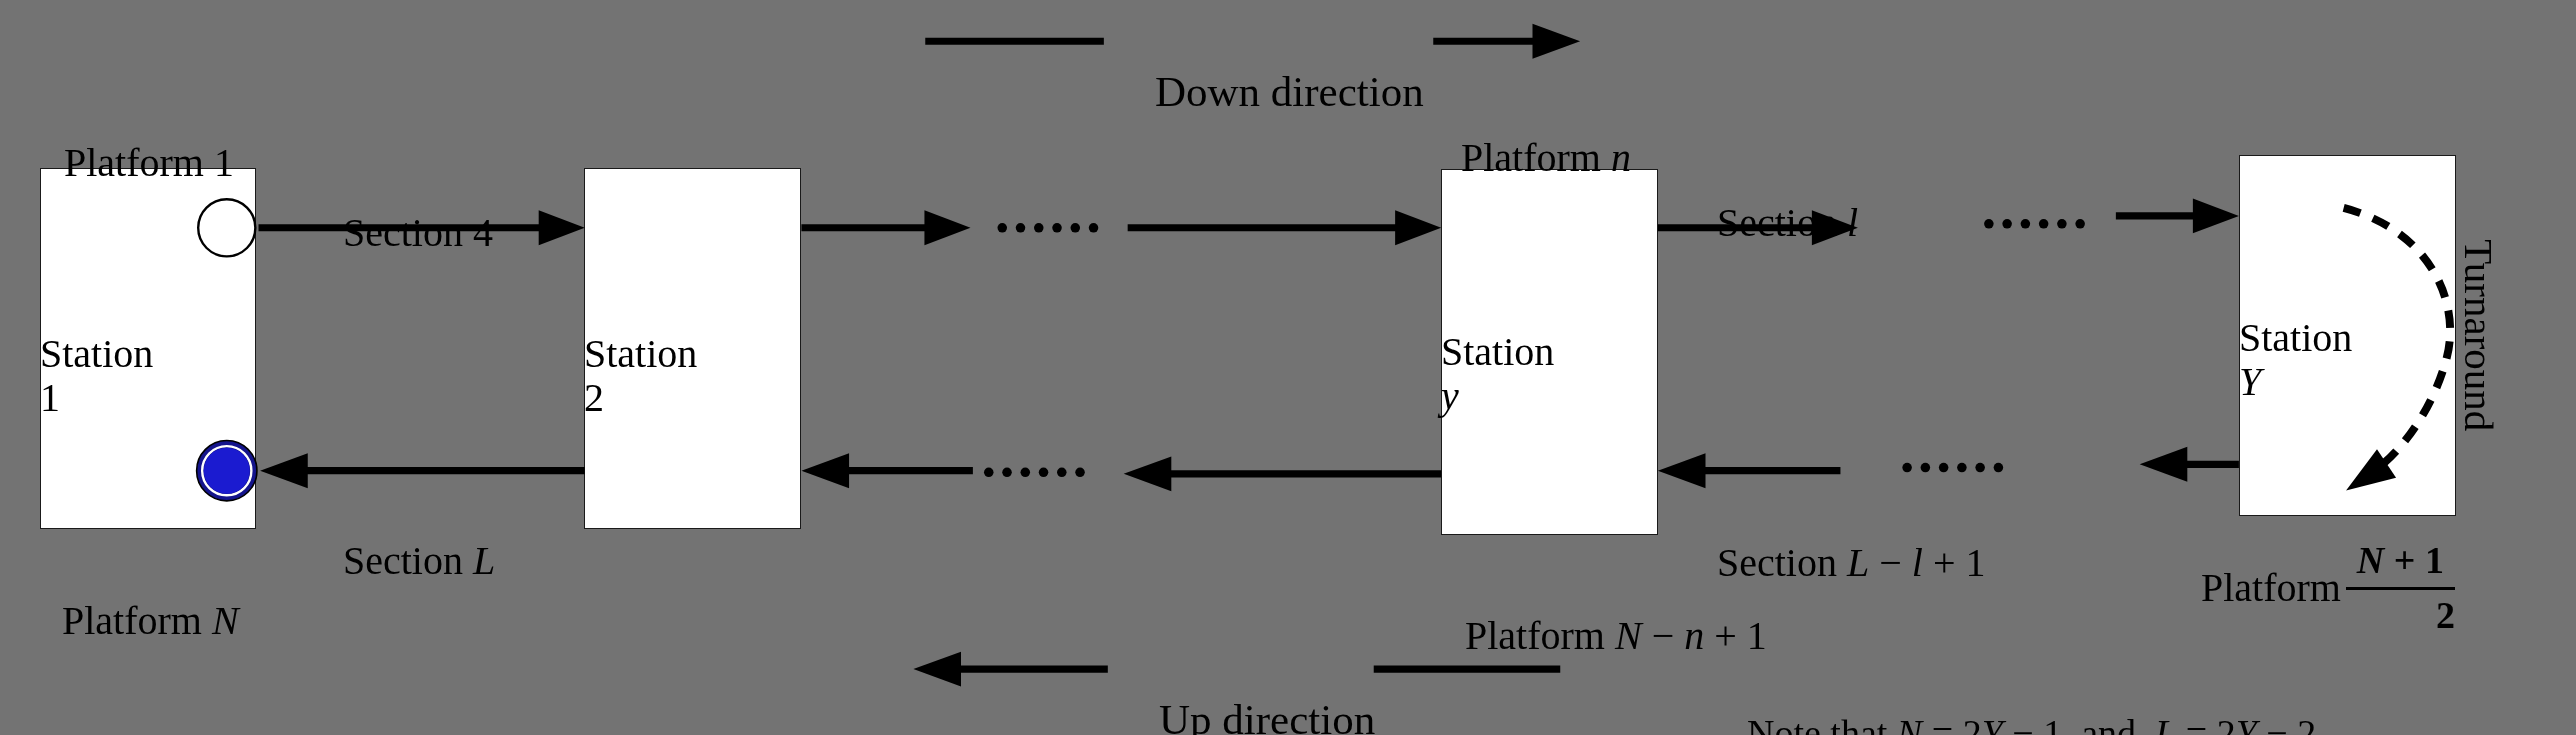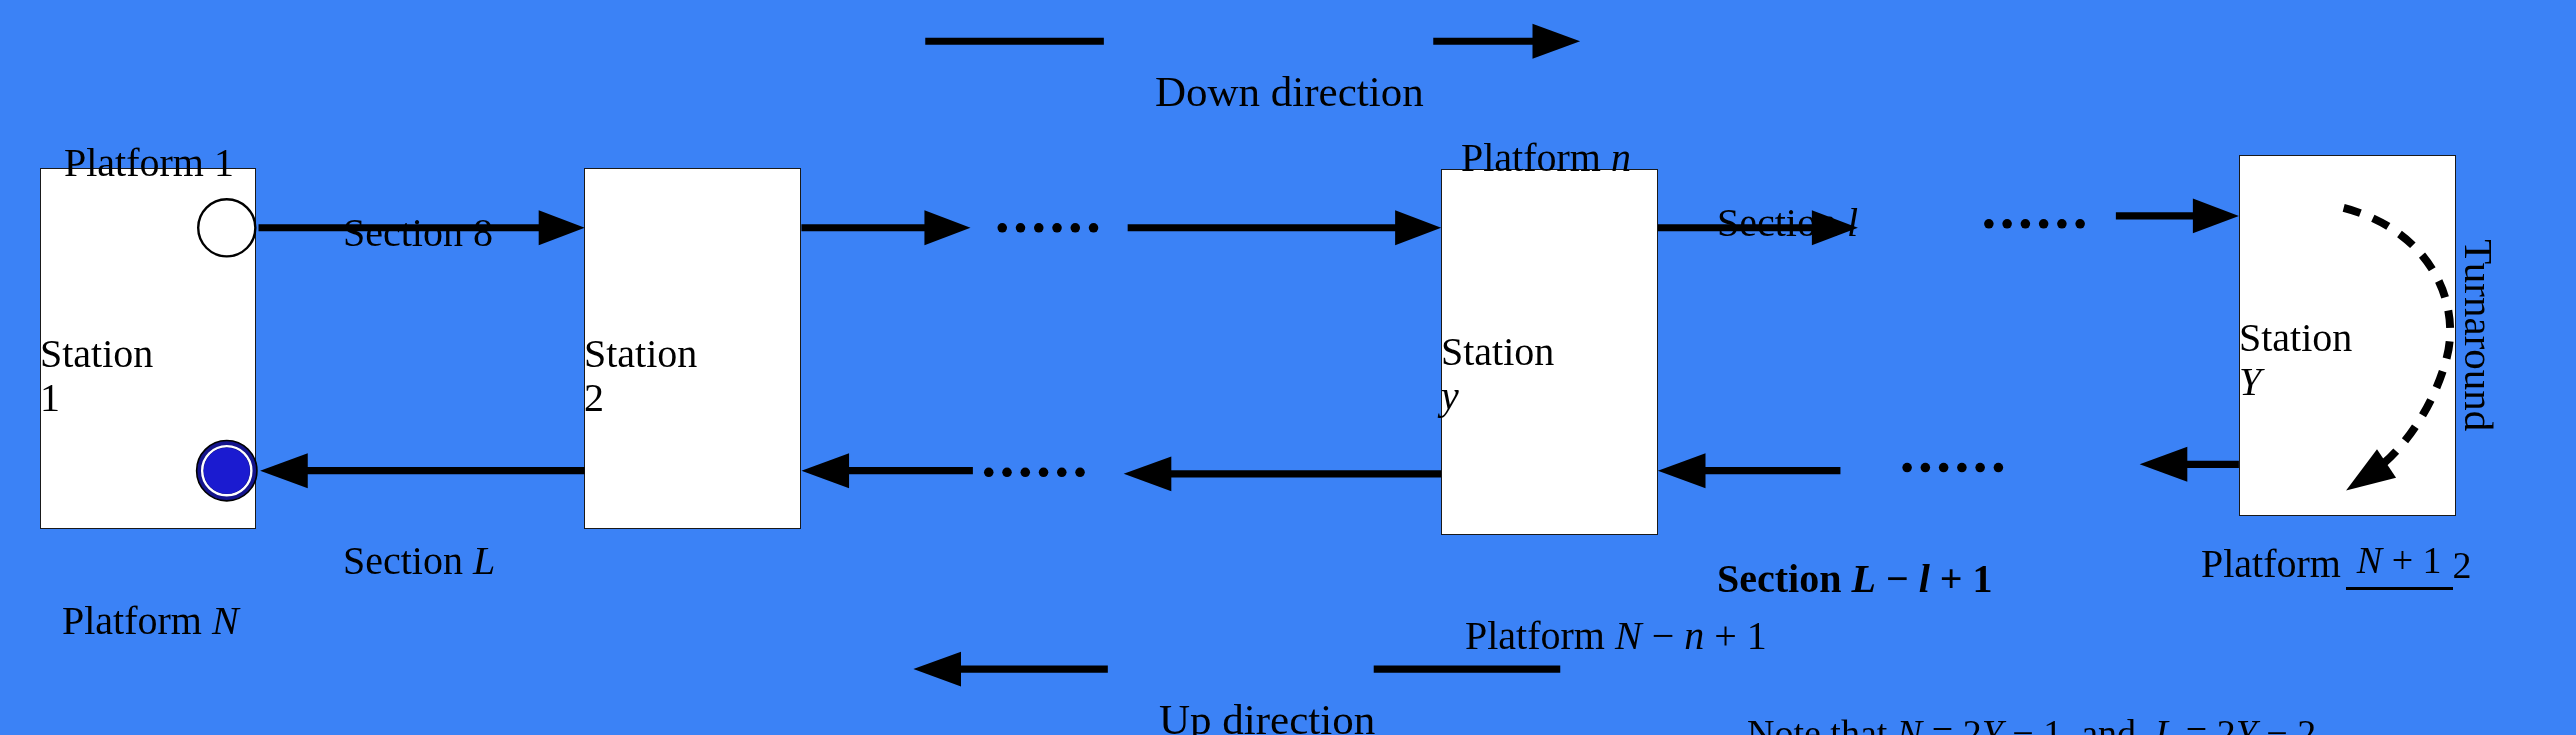--- a/index.html
+++ b/index.html
@@ -1,27 +1,27 @@
 <!DOCTYPE html>
 <html style="font-size:12.7px"><head>
 <meta charset="utf-8">
 <style>
   html,body{margin:0;padding:0;background:#fff;}
-  .fig{position:relative;width:2576px;height:735px;background:#3b82f6;
+  .fig{position:relative;width:2576px;height:735px;background:#737373;
        font-family:"Liberation Serif","DejaVu Serif",serif;color:#000;overflow:hidden;}
   .box{position:absolute;border:1.6px solid #1a1a1a;background:#fff;box-sizing:border-box;}
   .lbl{position:absolute;font-size:40px;line-height:1.05;white-space:pre;text-align:right;}
   .vi{font-style:italic;}
   .station-name{position:absolute;text-align:left;font-size:40px;line-height:1.1;}
   .banner{position:absolute;font-size:43px;white-space:pre;}
   .note{position:absolute;font-size:38px;white-space:pre;}
   .turn{position:absolute;font-size:41px;transform:rotate(90deg);transform-origin:top left;white-space:pre;}
   svg.layer{position:absolute;left:0;top:0;}
   .pfrac{position:absolute;display:flex;align-items:center;font-size:40px;}
-  .frac{display:inline-flex;flex-direction:row;align-items:center;margin-left:4.8px;font-size:38px;}
+  .frac{display:inline-flex;flex-direction:column;align-items:flex-end;margin-left:4.8px;font-size:38px;font-weight:bold;}
   .frac .num{padding:0 11px 4.8px 11px;border-bottom:3.2px solid #000;white-space:pre;}
   .frac .den{padding-top:3.2px;white-space:pre;}
 </style>
 </head>
 <body>
 
 <div class="fig">
 
   <div class="box" style="left:40px;top:168px;width:216px;height:361px;"></div>
   <div class="box" style="left:584px;top:168px;width:217px;height:361px;"></div>
@@ -137,30 +137,30 @@
   </div>
 
   <div class="lbl" style="left:24px;top:100px;">
     <span>Platform 1</span>
   </div>
   <div class="lbl" style="left:1421px;top:95px;">
     <span>Platform </span><i class="vi">n</i>
   </div>
 
   <div class="lbl" style="left:303px;top:170px;">
-    <span>Section 8</span>
+    <span>Section 4</span>
   </div>
   <div class="lbl" style="left:1677px;top:160px;">
     <span>Section </span><i class="vi">l</i>
   </div>
 
   <div class="lbl" style="left:303px;top:498px;">
     <span>Section </span><i class="vi">L</i>
   </div>
-  <div class="lbl" style="left:1677px;top:516px;font-weight:bold;">
+  <div class="lbl" style="left:1677px;top:500px;">
     <span>Section </span><i class="vi">L</i><span> − </span><i class="vi">l</i><span> + 1</span>
   </div>
 
   <div class="station-name" style="left:40px;top:332px;width:216px;">
     <div><span>Station</span></div>
     <div><span>1</span></div>
   </div>
   <div class="station-name" style="left:584px;top:332px;width:217px;">
     <div><span>Station</span></div>
     <div><span>2</span></div>

